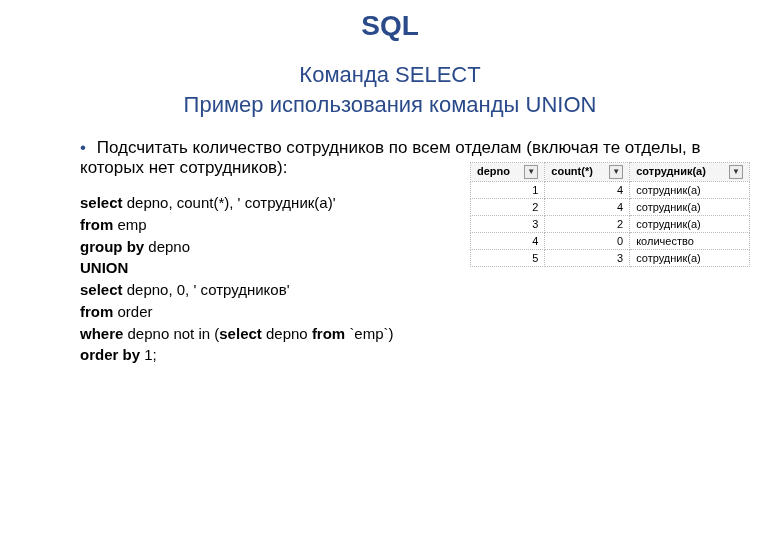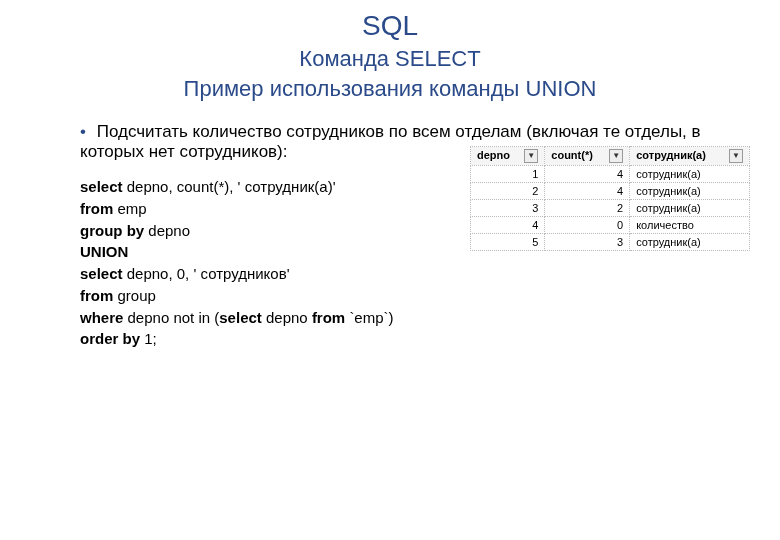--- a/index.html
+++ b/index.html
@@ -17,28 +17,28 @@
       width: 100%;
       box-sizing: border-box;
     }
     .title-block {
       text-align: center;
       margin-bottom: 20px;
     }
     .title-main {
       color: #2a4a8a;
       font-size: 28px;
-      font-weight: normal;
+      font-weight: bold;
       margin: 0;
     }
     .title-sub1 {
       color: #2a4a8a;
       font-size: 22px;
       font-weight: normal;
-      margin: 4px 0 0 0;
+      margin: 20px 0 0 0;
     }
     .title-sub2 {
       color: #2a4a8a;
       font-size: 22px;
       font-weight: normal;
       margin: 4px 0 12px 0;
     }
     .content {
       padding-left: 60px;
       padding-right: 10px;
@@ -119,21 +119,21 @@
     </div>
 
     <div class="two-col">
 
       <div class="code-col">
         <div><span class="b">select </span><span>depno, count(*), ' сотрудник(а)'</span></div>
         <div><span class="b">from </span><span>emp</span></div>
         <div><span class="b">group by </span><span>depno</span></div>
         <div><span class="b">UNION</span></div>
         <div><span class="b">select </span><span>depno, 0, ' сотрудников'</span></div>
-        <div><span class="b">from </span><span>group</span></div>
+        <div><span class="b">from </span><span>order</span></div>
         <div><span class="b">where </span><span>depno not in (</span><span class="b">select </span><span>depno </span><span class="b">from </span><span>`emp`)</span></div>
         <div><span class="b">order by </span><span>1;</span></div>
       </div>
 
       <div class="table-col">
         <table class="result-table">
           <thead>
             <tr>
               <th><span>depno</span><span class="dropdown-arrow">▼</span></th>
               <th><span>count(*)</span><span class="dropdown-arrow">▼</span></th>

